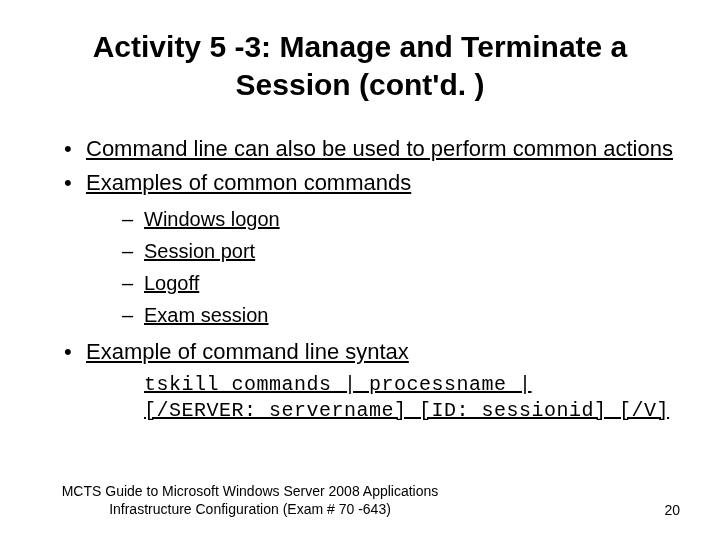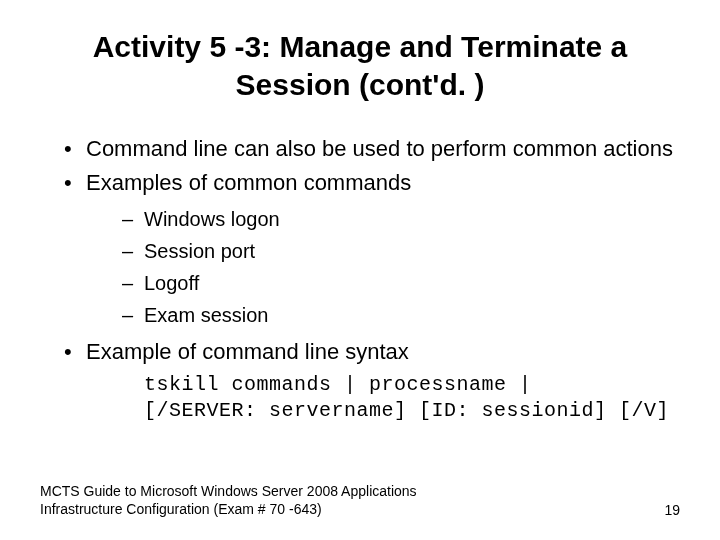--- a/index.html
+++ b/index.html
@@ -1,27 +1,27 @@
 <!DOCTYPE html>
 <html><head>
 <meta charset="utf-8">
 <style>
   * { margin: 0; padding: 0; box-sizing: border-box; }
   html, body { width: 720px; height: 540px; background: #fff; font-family: Arial, Helvetica, sans-serif; color: #000; }
   .slide { width: 720px; height: 540px; position: relative; padding: 28px 40px 0 40px; }
   .title { font-size: 30px; text-align: center; line-height: 1.25; margin-bottom: 32px; }
-  .bullets { list-style: none; font-size: 22px; padding-left: 24px; }
+  .bullets { list-style: none; font-size: 22px; padding-left: 24px; text-decoration: underline; }
   .bullets > li { position: relative; padding-left: 22px; margin-bottom: 6px; line-height: 1.25; }
   .bullets > li::before { content: "•"; position: absolute; left: 0; top: 0; }
   .sub { list-style: none; font-size: 20px; padding-left: 36px; margin-top: 10px; margin-bottom: 10px; }
   .sub > li { position: relative; padding-left: 22px; margin-bottom: 6px; line-height: 1.3; }
   .sub > li::before { content: "–"; position: absolute; left: 0; top: 0; }
   .code { font-family: "Courier New", Courier, monospace; font-size: 20px; padding-left: 58px; line-height: 1.3; margin-top: 6px; margin-bottom: 6px; letter-spacing: 0.5px; }
   .footer { position: absolute; bottom: 22px; left: 40px; right: 40px; display: flex; justify-content: space-between; align-items: flex-end; font-size: 14px; }
-  .footer-left { max-width: 420px; line-height: 1.25; }
+  .footer-left { max-width: 420px; line-height: 1.25; text-align: center; }
   .footer-right { font-size: 14px; }
 </style>
 </head>
 <body>
 
 <div class="slide">
 
   <h1 class="title">Activity 5 -3: Manage and Terminate a Session (cont'd. )</h1>
 
   <ul class="bullets">
@@ -37,16 +37,16 @@
     <li><span>Example of command line syntax</span>
       <div class="code">
         <div>tskill commands | processname |</div>
         <div>[/SERVER: servername] [ID: sessionid] [/V]</div>
       </div>
     </li>
   </ul>
 
   <div class="footer">
     <div class="footer-left">MCTS Guide to Microsoft Windows Server 2008 Applications Infrastructure Configuration (Exam # 70 -643)</div>
-    <div class="footer-right">19</div>
+    <div class="footer-right">20</div>
   </div>
 
 </div>
 
 </body></html>

